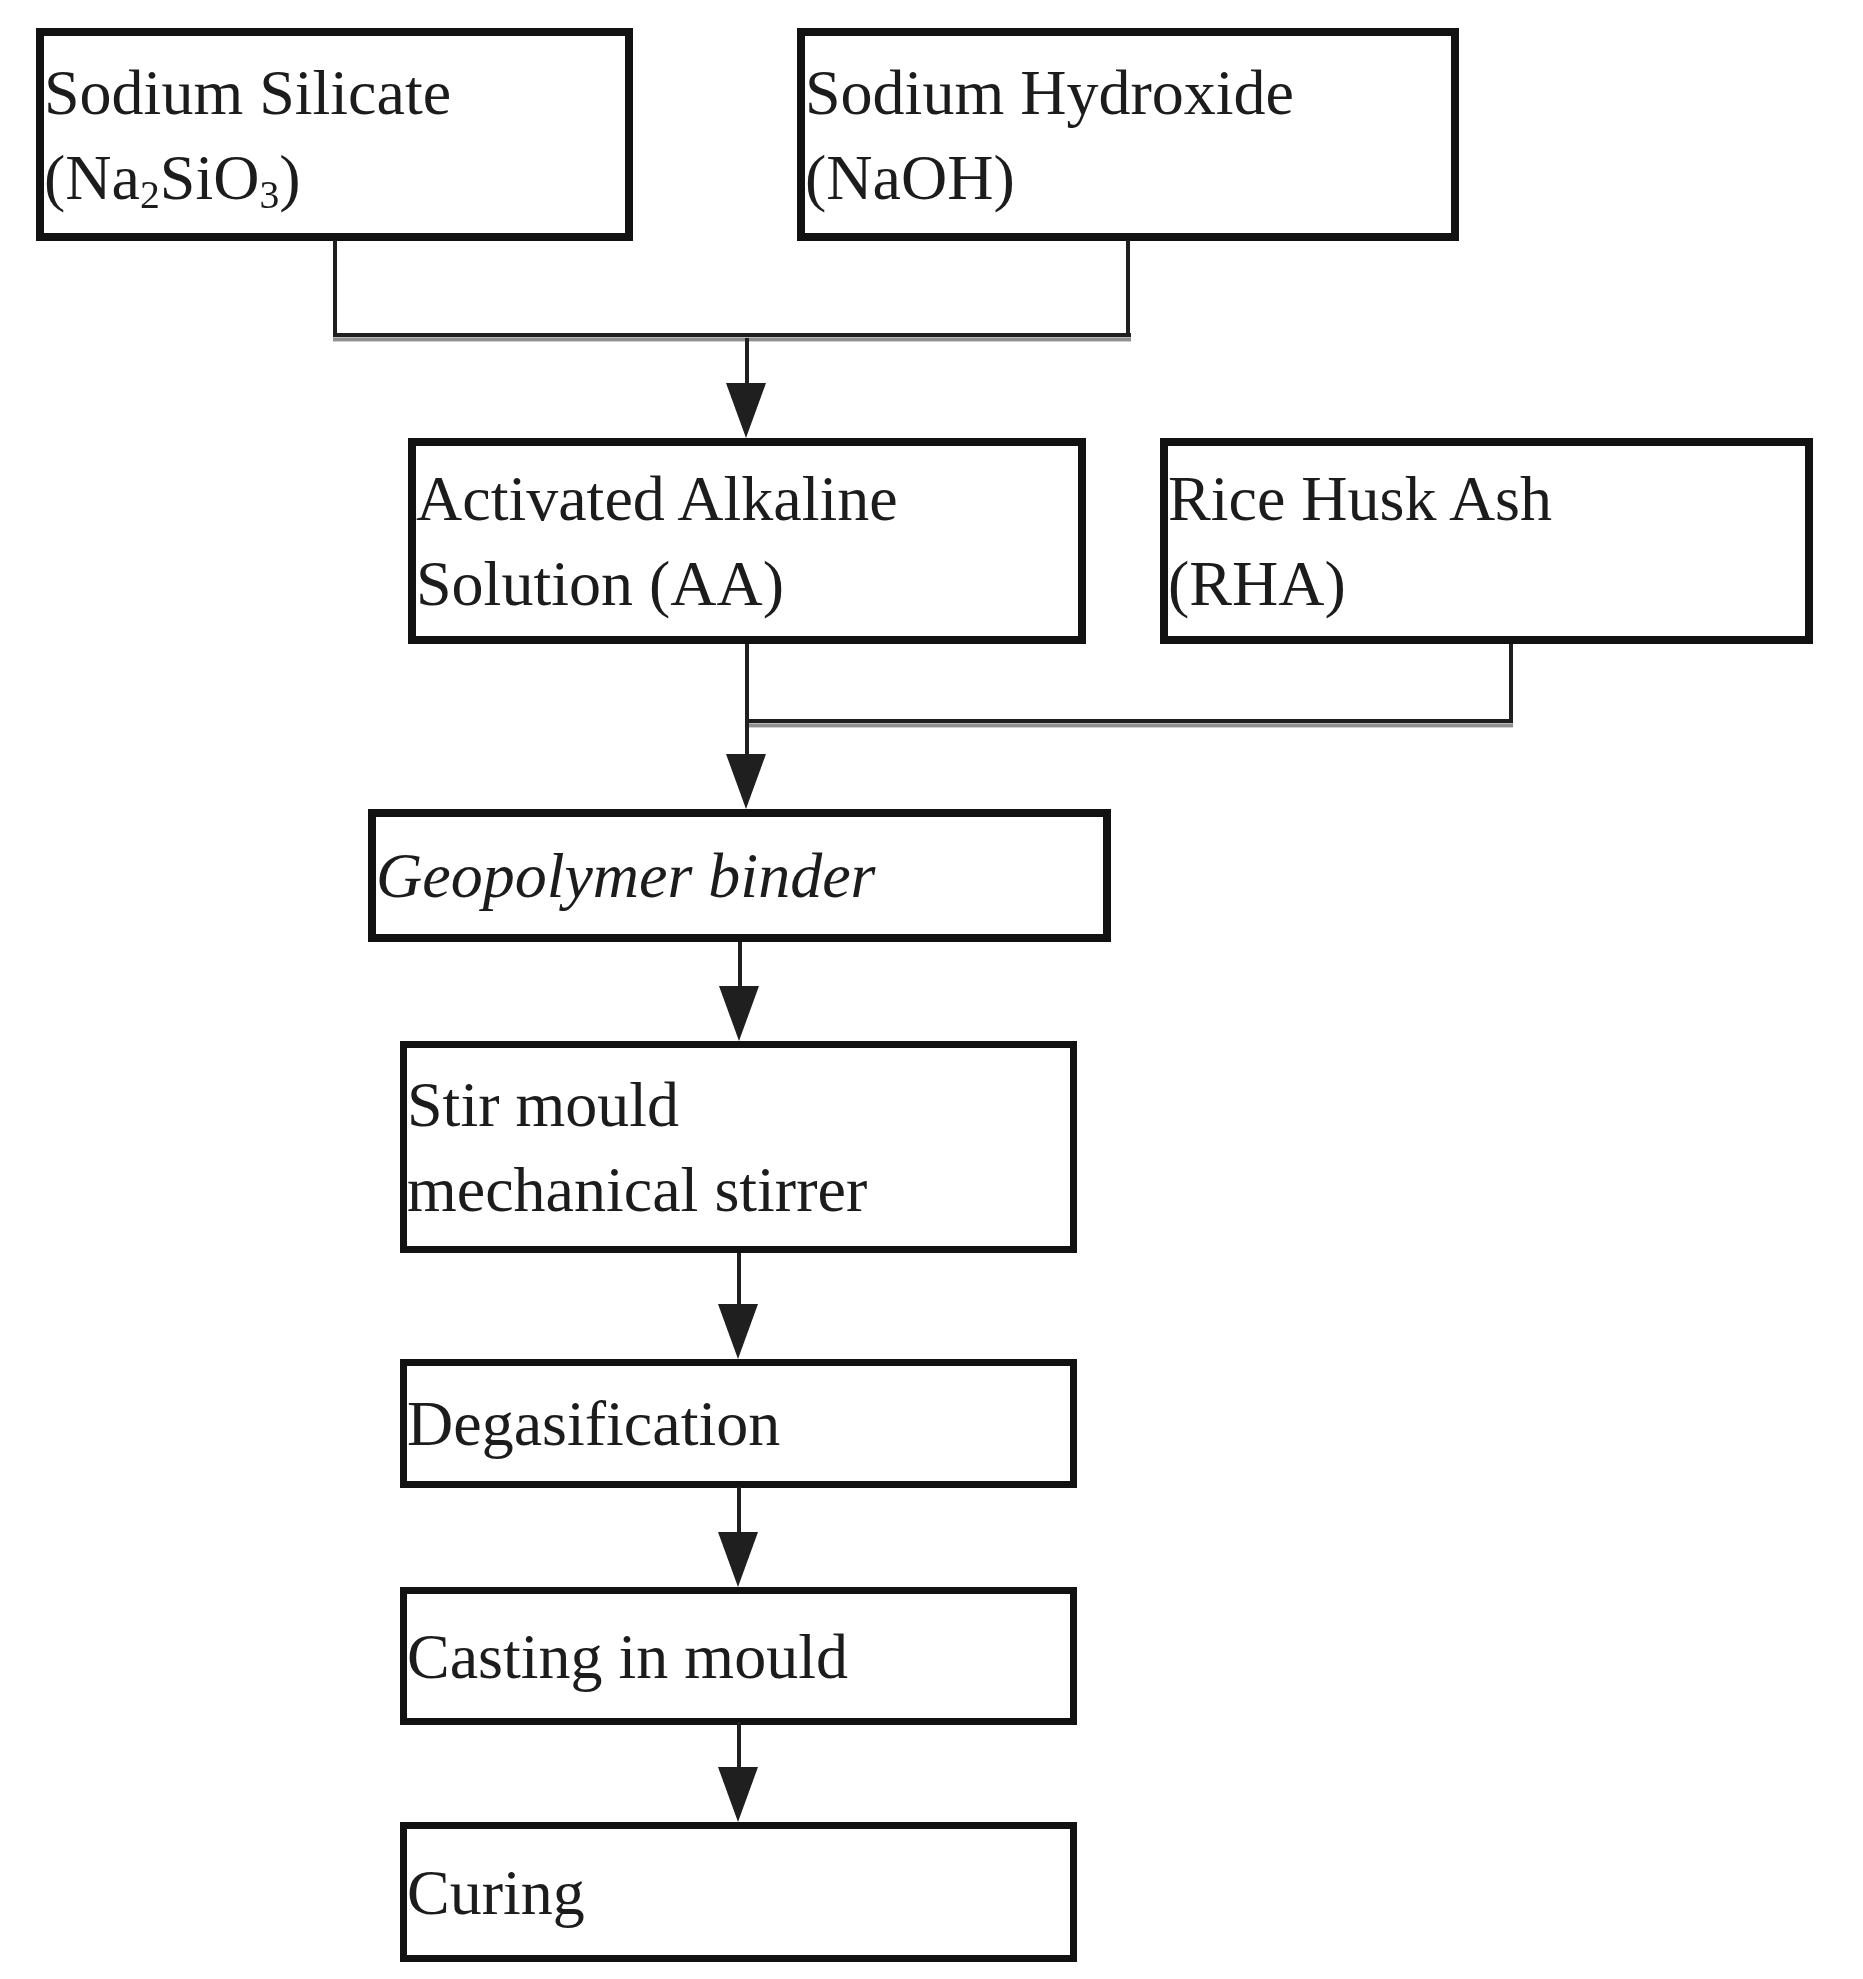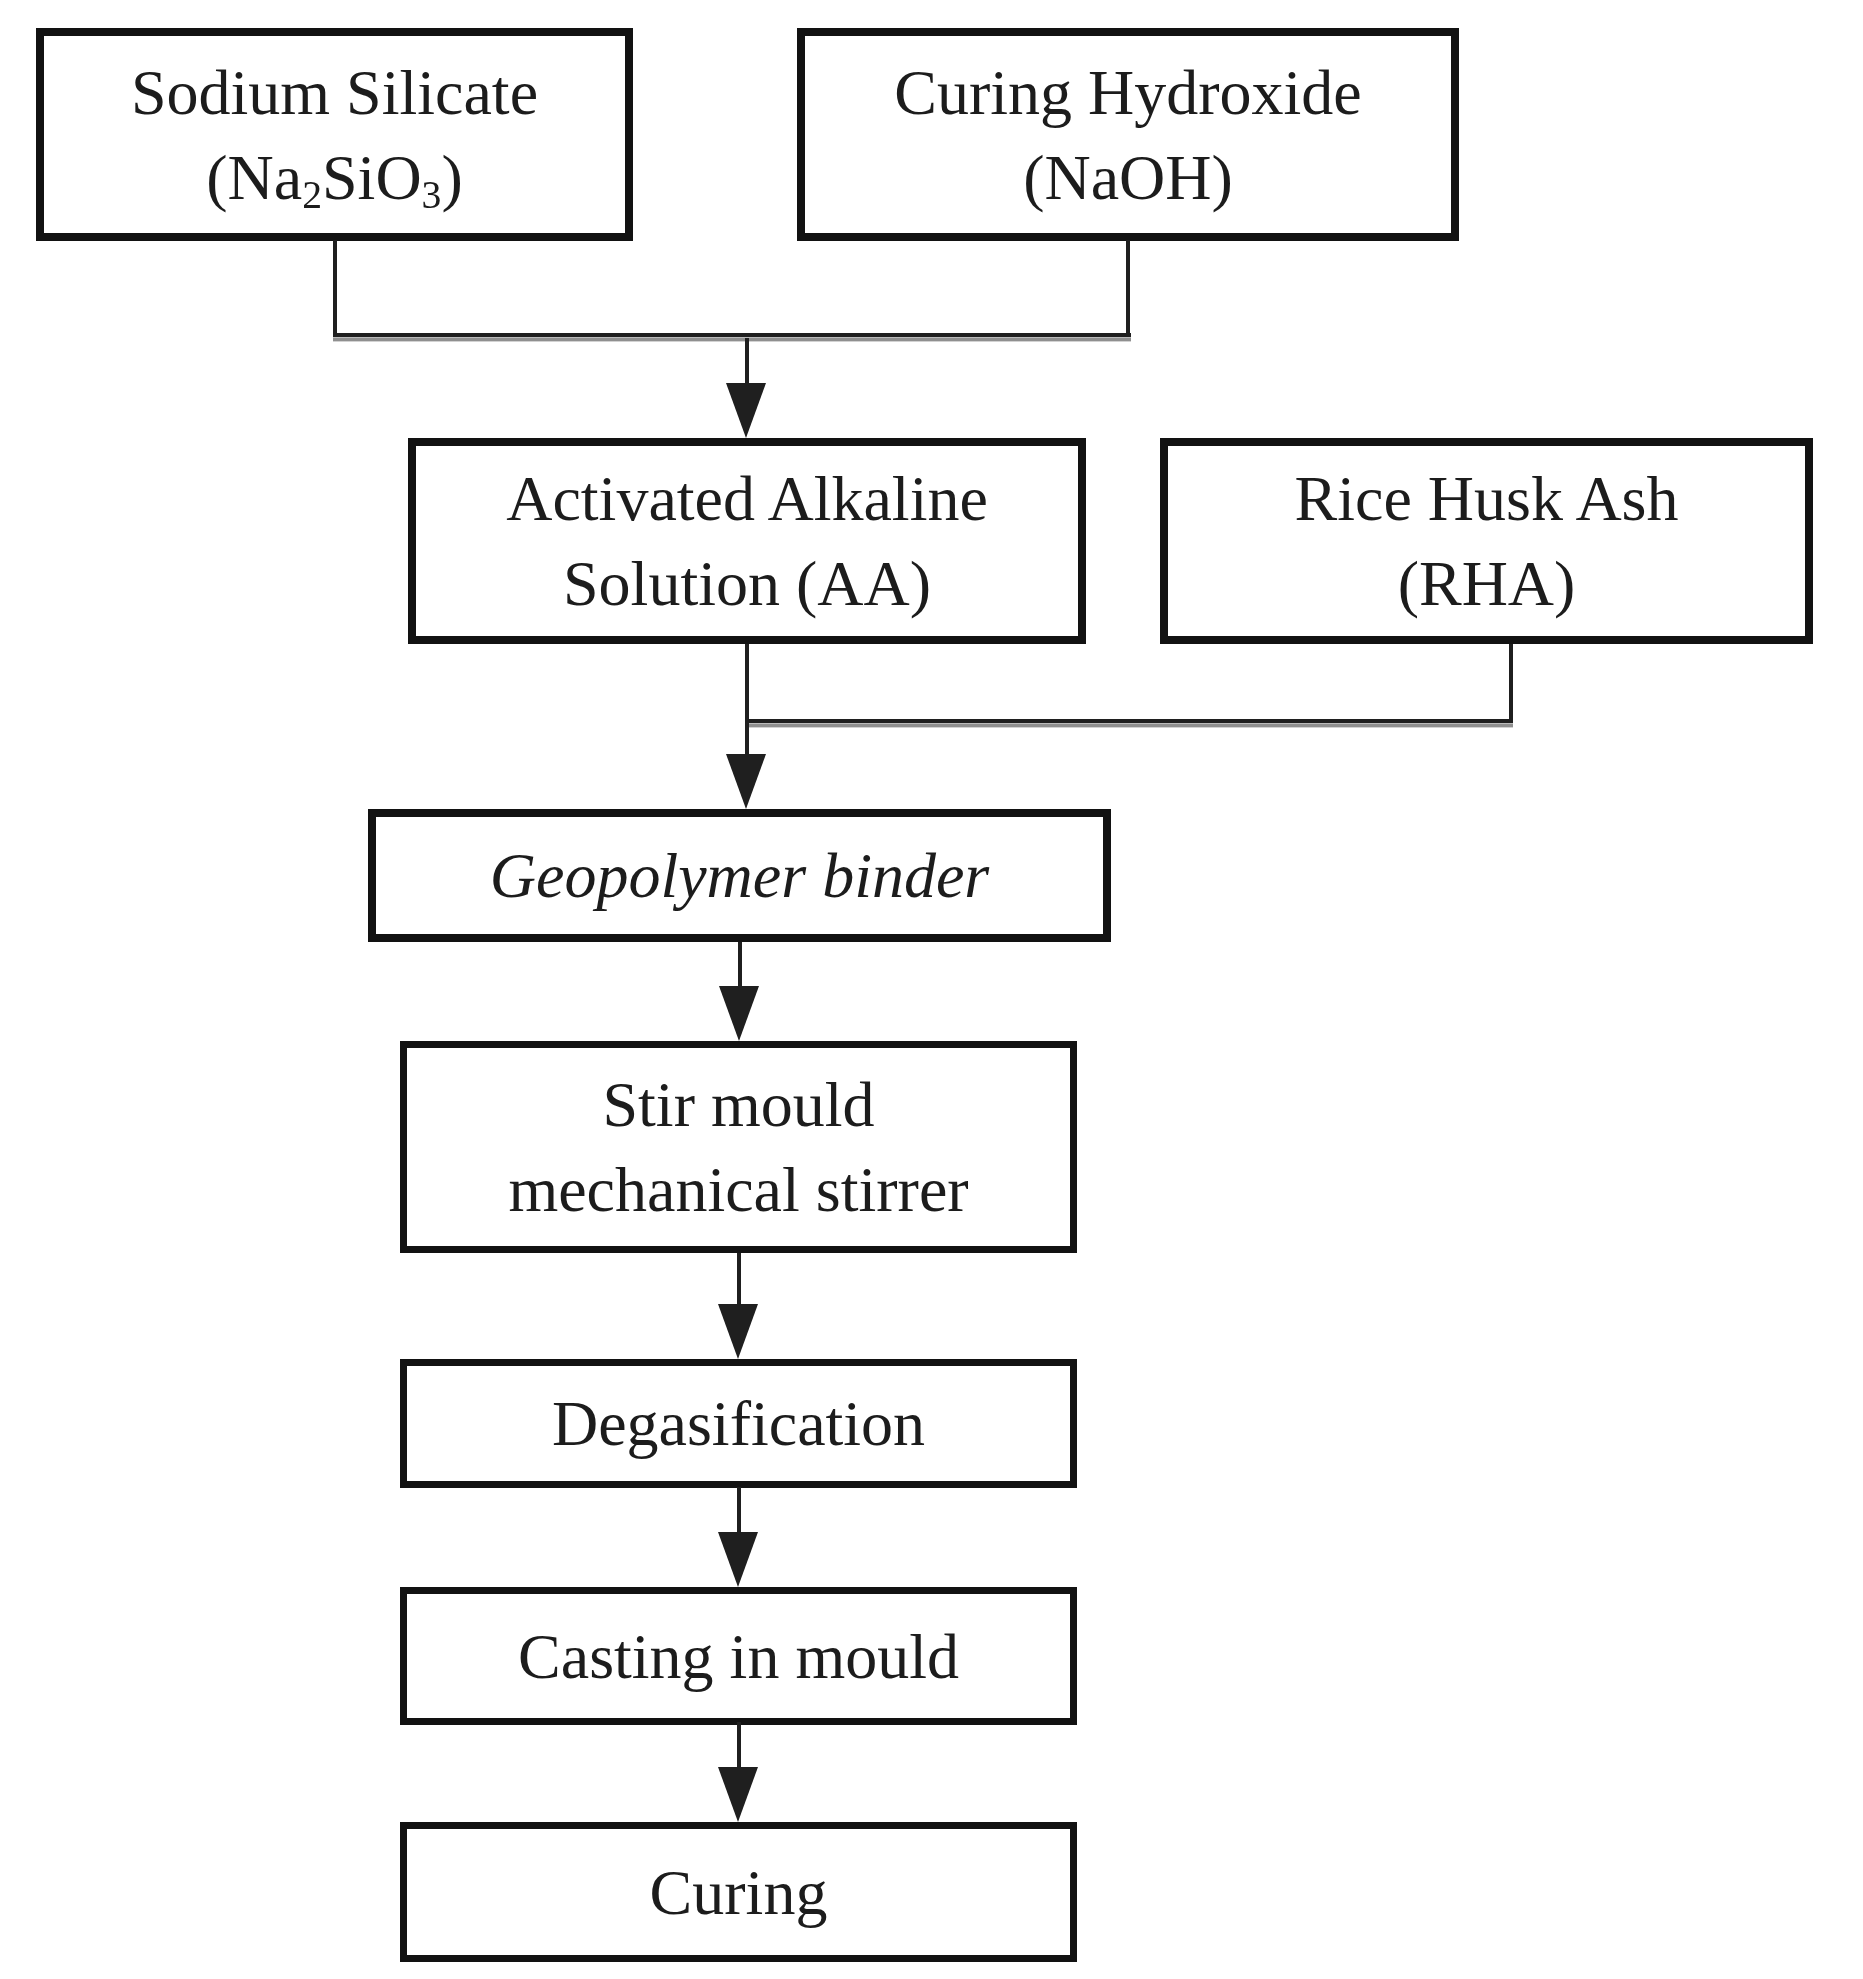--- a/index.html
+++ b/index.html
@@ -19,21 +19,21 @@
     color:var(--text);
     overflow:hidden;
   }
   .node{
     position:absolute;
     box-sizing:border-box;
     background:var(--box-fill);
     border:7px solid var(--box-border);
     display:flex;
     flex-direction:column;
-    align-items:center;
+    align-items:flex-start;
     justify-content:center;
     text-align:center;
     font-size:64px;
     line-height:85px;
     white-space:nowrap;
   }
   .node.bw10{border-width:8.8px;}
   .node.bw9{border-width:8px;font-style:italic;}
   .t{display:block;}
   .sub{
@@ -58,21 +58,21 @@
 <body>
 
 <div class="canvas">
 
   <div class="node bw10" style="left:36px;top:28px;width:597px;height:213px;">
     <span class="t">Sodium Silicate</span>
     <span class="t"><span>(Na</span><span class="sub">2</span><span>SiO</span><span class="sub">3</span><span>)</span></span>
   </div>
 
   <div class="node bw10" style="left:797px;top:28px;width:662px;height:213px;">
-    <span class="t">Curing Hydroxide</span>
+    <span class="t">Sodium Hydroxide</span>
     <span class="t">(NaOH)</span>
   </div>
 
   <div class="vline" style="left:333px;top:240px;width:4.4px;height:95px;"></div>
   <div class="vline" style="left:1126px;top:240px;width:4.4px;height:95px;"></div>
   <div class="hline shadowed" style="left:333px;top:333px;width:798px;height:4.4px;"></div>
   <div class="shaft" style="left:745px;top:338px;width:3.5px;height:49px;"></div>
   <div class="arrowhead" style="left:726px;top:383px;"></div>
 
   <div class="node bw10" style="left:408px;top:438px;width:678px;height:206px;">

